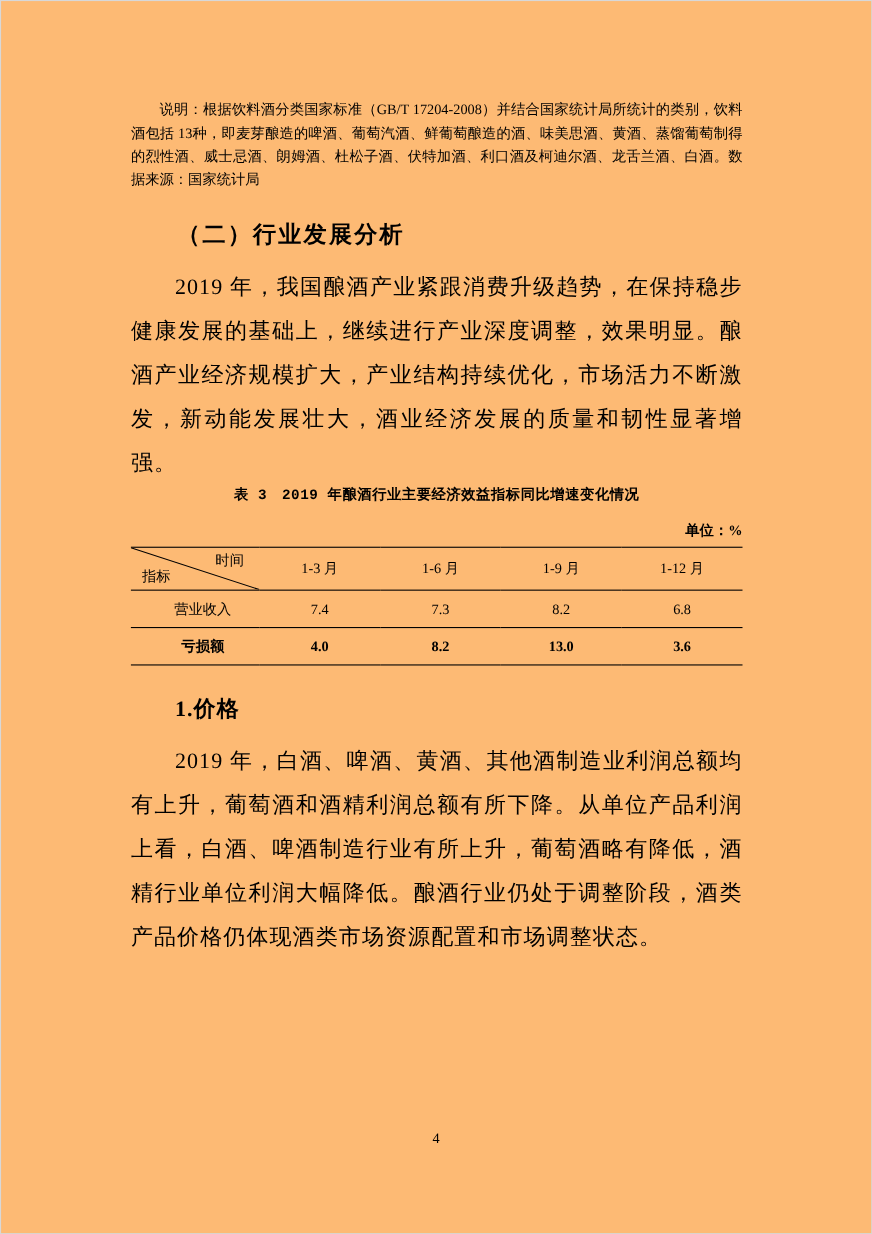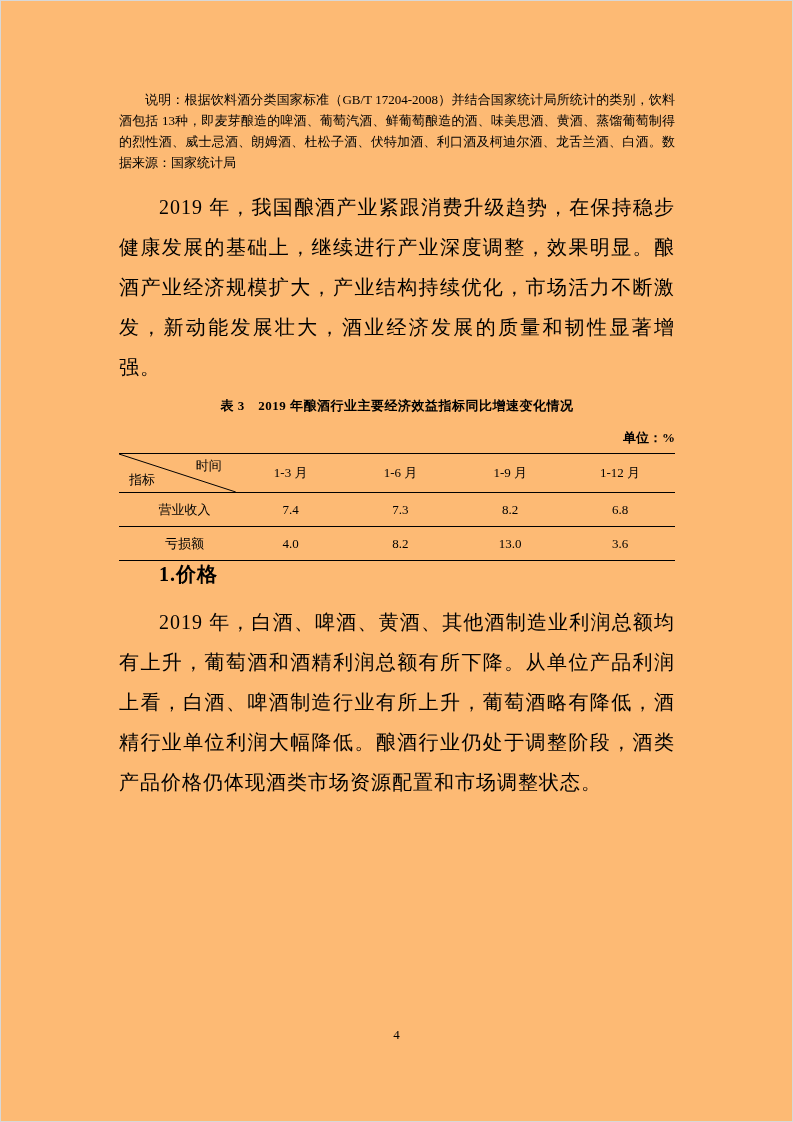--- a/index.html
+++ b/index.html
@@ -33,25 +33,25 @@
   }
   .body-para {
     margin-top: 14px;
     font-size: 20px;
     line-height: 2.0;
     letter-spacing: 1px;
     text-align: justify;
     text-indent: 2em;
   }
   .table-title {
-    margin-top: 10px;
     font-size: 13px;
     font-weight: bold;
     text-align: center;
     letter-spacing: 0.5px;
+    font-family: Liberation Mono, monospace;
   }
   .unit-label {
     margin-top: 14px;
     font-size: 13px;
     text-align: right;
     font-weight: bold;
   }
   table.data-table {
     margin-top: 6px;
     width: 100%;
@@ -63,21 +63,21 @@
   table.data-table col.c0 { width: 21%; }
   table.data-table col.cn { width: 19.75%; }
   table.data-table th, table.data-table td {
     border-bottom: 1px solid #000;
     font-weight: normal;
     text-align: center;
     vertical-align: middle;
     height: 34px;
   }
   table.data-table thead th { height: 39px; margin-top: 46px; }
-  table.data-table tbody tr:last-child td { border-bottom: none; }
+  table.data-table tbody tr:last-child td { border-bottom: none; font-weight: bold; }
   td.row-label {
     text-align: left;
     padding-left: 14px;
   }
   th.diag-cell {
     position: relative;
     padding: 0;
   }
   th.diag-cell svg.diag-line {
     position: absolute;
@@ -97,20 +97,21 @@
   .corner-bottom {
     position: absolute;
     bottom: 3px;
     left: 10px;
   }
   .source {
     margin-top: 14px;
     font-size: 13px;
   }
   .sub-heading {
+    margin-top: 26px;
     font-size: 20px;
     font-weight: bold;
     text-indent: 2em;
     letter-spacing: 1px;
   }
   .page-number {
     position: absolute;
     left: 0;
     bottom: 78px;
     width: 100%;
@@ -118,20 +119,21 @@
     font-size: 13px;
   }
 </style>
 </head>
 <body>
 
 <div class="page">
 
   <p class="note">说明：根据饮料酒分类国家标准（GB/T 17204-2008）并结合国家统计局所统计的类别，饮料酒包括 13种，即麦芽酿造的啤酒、葡萄汽酒、鲜葡萄酿造的酒、味美思酒、黄酒、蒸馏葡萄制得的烈性酒、威士忌酒、朗姆酒、杜松子酒、伏特加酒、利口酒及柯迪尔酒、龙舌兰酒、白酒。数据来源：国家统计局</p>
 
+  <h2 class="section-heading">（二）行业发展分析</h2>
 
   <p class="body-para">2019 年，我国酿酒产业紧跟消费升级趋势，在保持稳步健康发展的基础上，继续进行产业深度调整，效果明显。酿酒产业经济规模扩大，产业结构持续优化，市场活力不断激发，新动能发展壮大，酒业经济发展的质量和韧性显著增强。</p>
 
   <p class="table-title">表 3　2019 年酿酒行业主要经济效益指标同比增速变化情况</p>
 
   <p class="unit-label">单位：%</p>
 
   <table class="data-table">
     <colgroup>
       <col class="c0">

